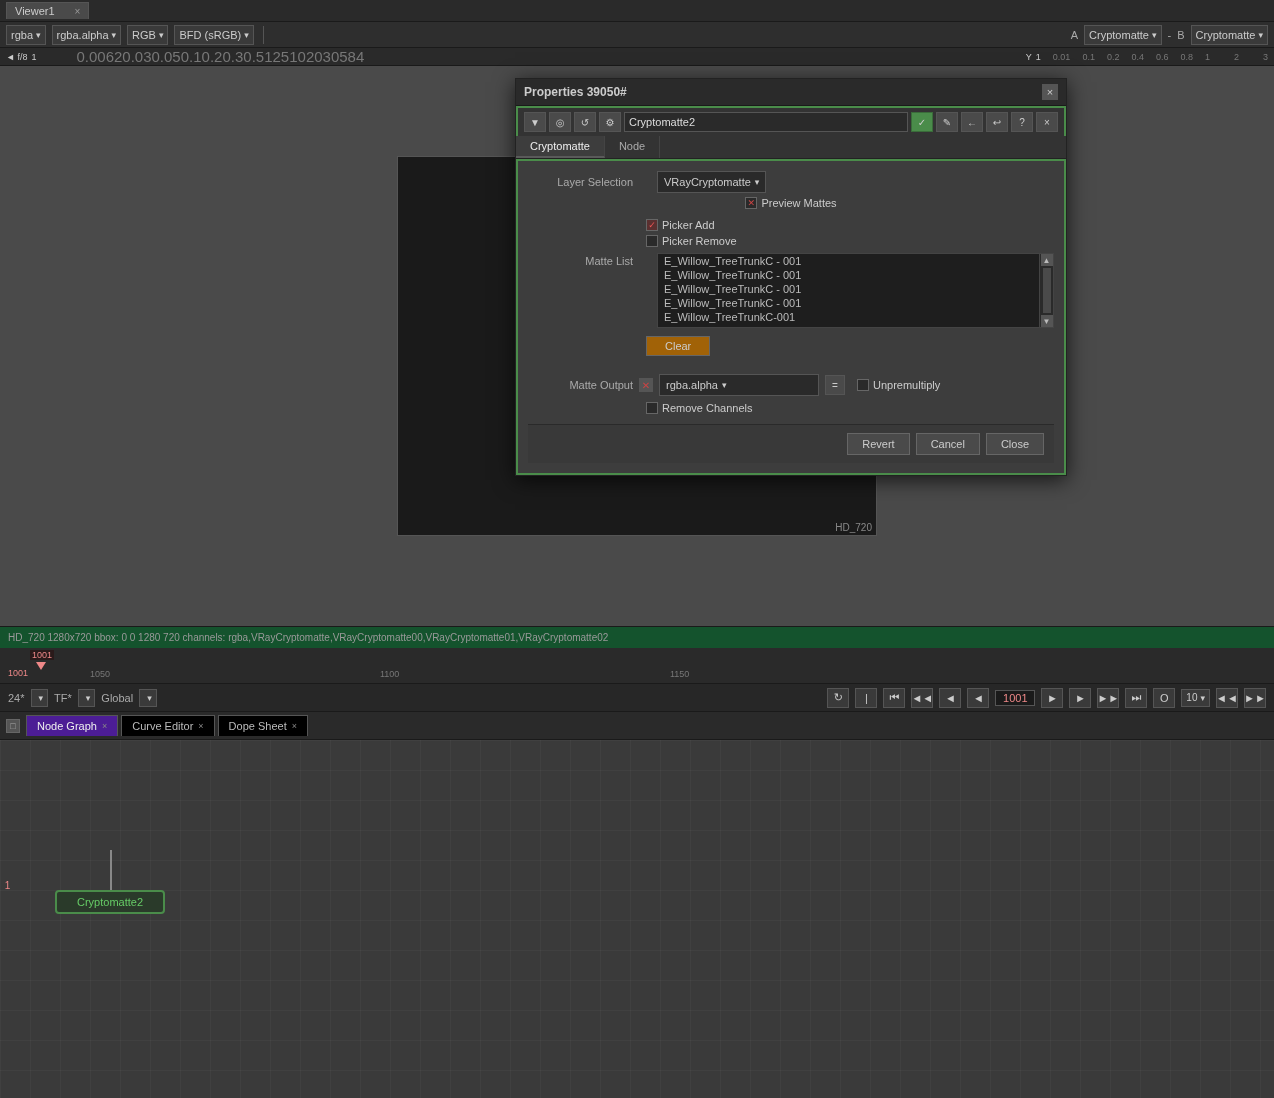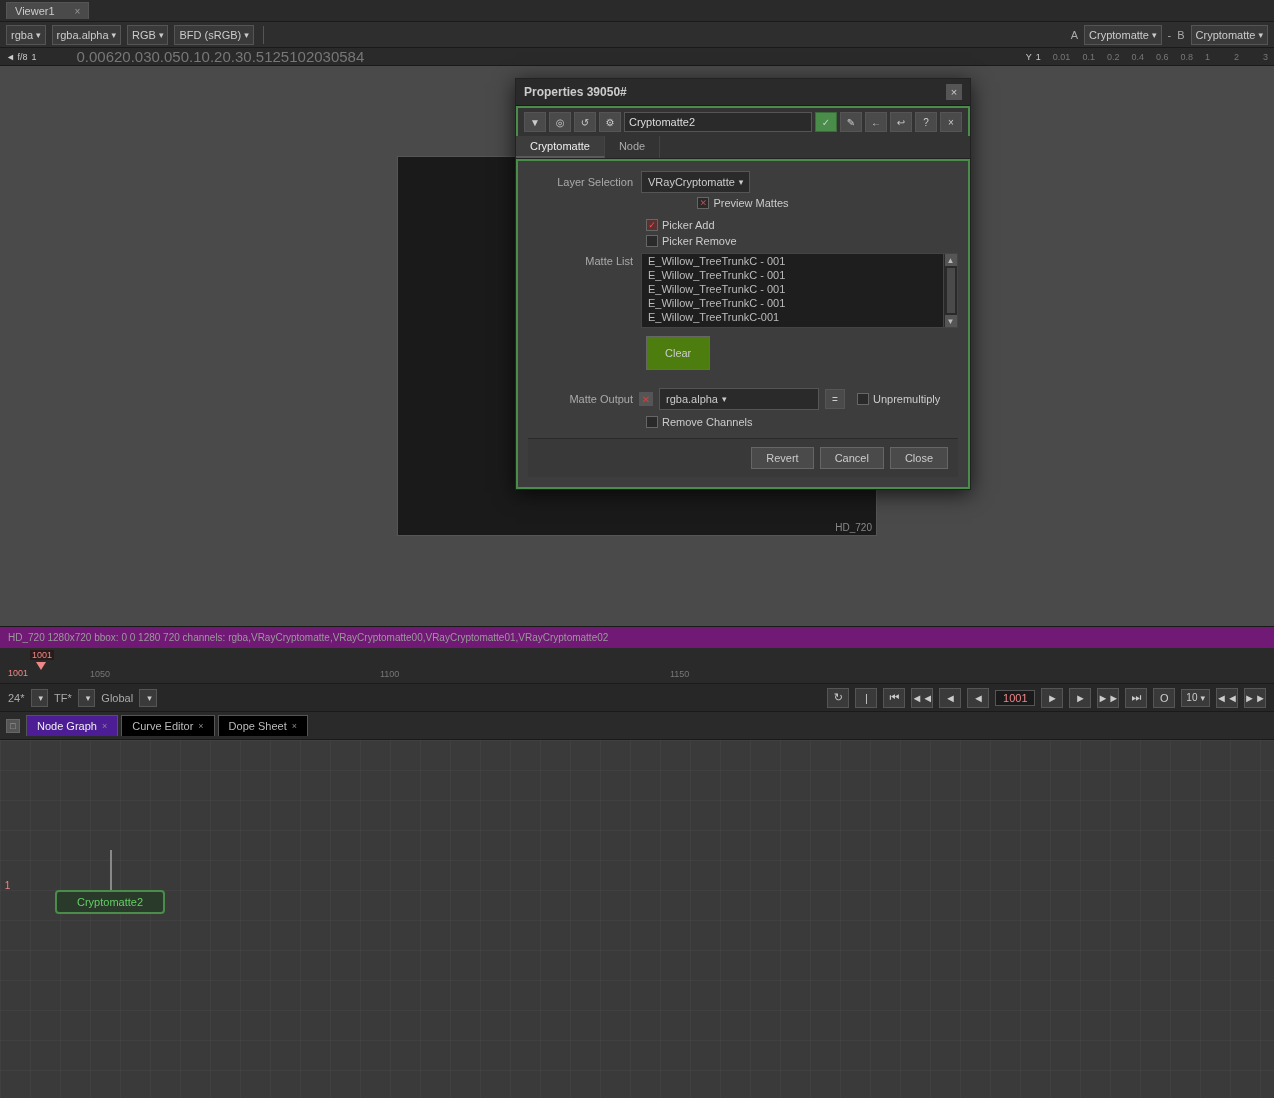--- a/index.html
+++ b/index.html
@@ -126,21 +126,21 @@
       position: absolute;
       left: 150px;
       top: 145px;
     }
 
     
     .dialog-overlay {
       position: absolute;
       top: 78px;
       left: 515px;
-      width: 456px;
+      width: 552px;
       background: #3d3d3d;
       border: 1px solid #222;
       box-shadow: 0 4px 20px rgba(0,0,0,0.7);
       z-index: 100;
     }
     .dialog-titlebar {
       background: #2a2a2a;
       padding: 5px 8px;
       display: flex;
       align-items: center;
@@ -215,21 +215,21 @@
     .dialog-content {
       border: 2px solid #4a8c4a;
       padding: 10px;
     }
     .dialog-toolbar { border: 2px solid #4a8c4a; border-bottom: none; }
 
     .form-row {
       display: flex;
       align-items: center;
       margin-bottom: 8px;
-      gap: 8px;
+      gap: 24px;
     }
     .form-label {
       width: 105px;
       text-align: right;
       color: #aaa;
       font-size: 11px;
       flex-shrink: 0;
     }
     .form-control-dropdown {
       background: #2a2a2a;
@@ -298,24 +298,24 @@
       color: #bbb;
     }
     .scroll-thumb {
       flex: 1;
       background: #4a4a4a;
       margin: 2px;
       width: 8px;
     }
 
     .clear-btn {
-      background: #4d7c0f;
+      background: #a16207;
       border: 1px solid #666;
       color: #ccc;
-      padding: 10px 18px;
+      padding: 3px 18px;
       cursor: pointer;
       font-size: 11px;
       margin-left: 118px;
       margin-bottom: 8px;
     }
 
     .matte-output-row {
       display: flex;
       align-items: center;
       gap: 6px;
@@ -383,21 +383,21 @@
       cursor: pointer;
       font-size: 11px;
     }
 
     
     .status-bar {
       position: absolute;
       bottom: 450px;
       left: 0;
       right: 0;
-      background: #701a75;
+      background: #14532d;
       height: 22px;
       display: flex;
       align-items: center;
       padding: 0 8px;
       font-size: 10px;
       color: #999;
       border-top: 1px solid #1a1a1a;
       margin-top: 20px;
     }
     .timeline-ruler {

